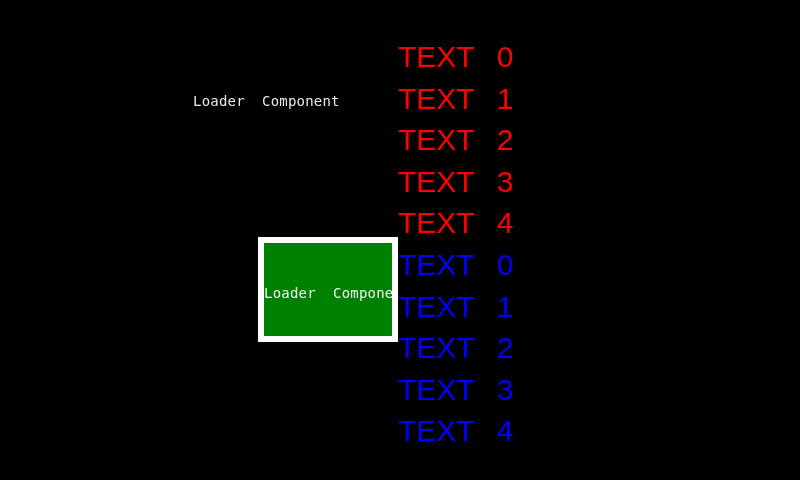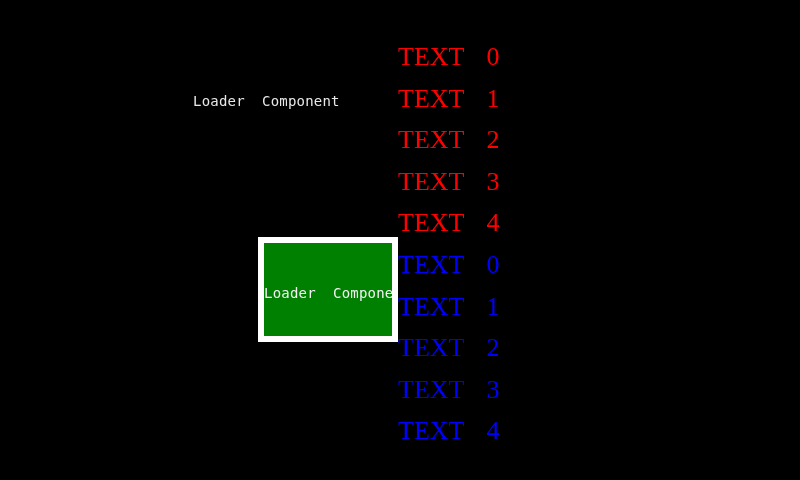--- a/index.html
+++ b/index.html
@@ -62,22 +62,22 @@
   
   .text-column {
     position: absolute;
     left: 398px;
     top: 36px;
     width: 200px;
     z-index: 4;
   }
   .text-row {
     height: 41.6px;
-    font-family: Liberation Serif, serif;
-    font-size: 26px;
+    font-family: Liberation Sans, sans-serif;
+    font-size: 30px;
     line-height: 41.6px;
     white-space: pre;
   }
   .text-row .word {
     display: inline-block;
   }
   .text-row .num {
     display: inline-block;
     margin-left: 22px;
   }

